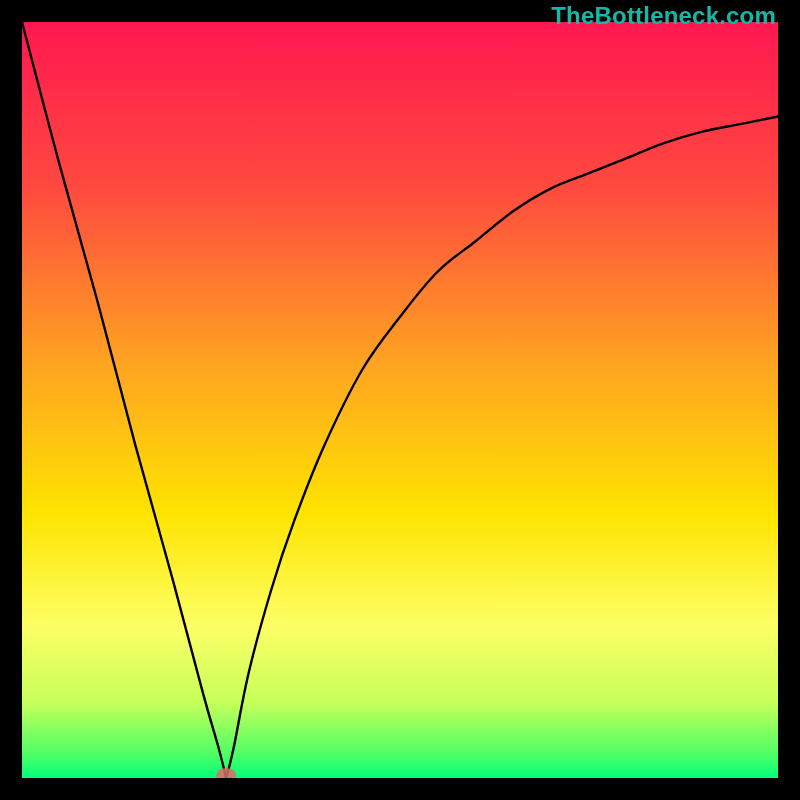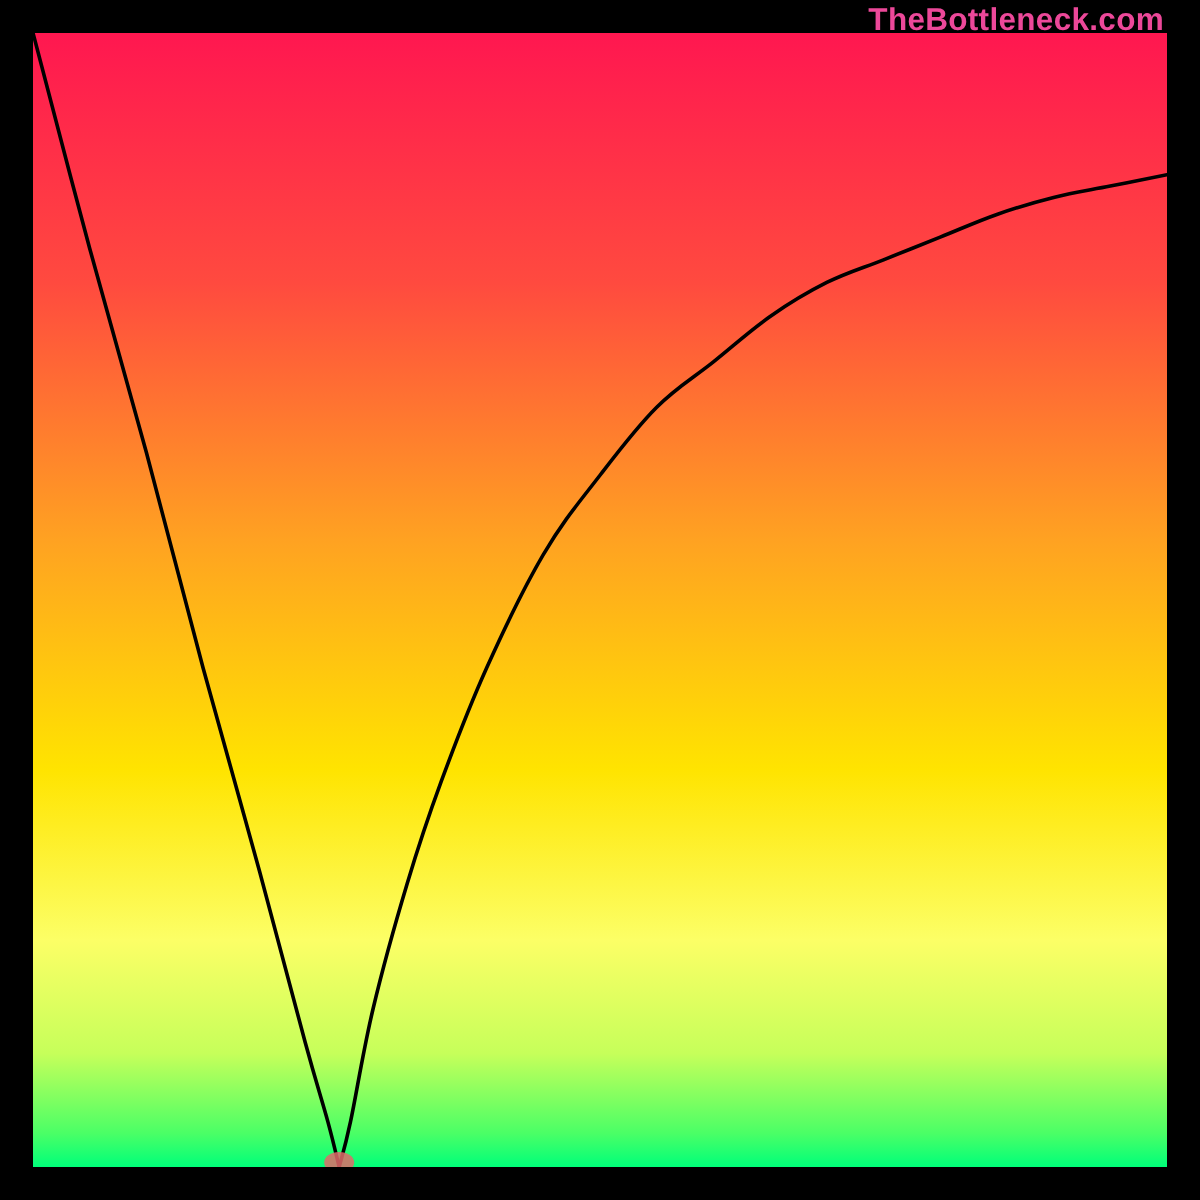--- a/index.html
+++ b/index.html
@@ -23,23 +23,23 @@
     left: 0;
     top: 0;
     width: 756px;
     height: 756px;
   }
   .watermark {
     position: absolute;
     top: 2px;
     right: 24px;
     font-family: Arial, Helvetica, sans-serif;
-    font-size: 21px;
+    font-size: 24px;
     font-weight: 600;
-    color: #ec4899;
+    color: #14b8a6;
     letter-spacing: 0.2px;
   }
 </style>
 </head>
 <body>
 
 <div class="frame">
   <svg class="plot-area" viewBox="0 0 756 756" preserveAspectRatio="none">
     <defs>
       <linearGradient id="bg-grad" x1="0" y1="0" x2="0" y2="1">

